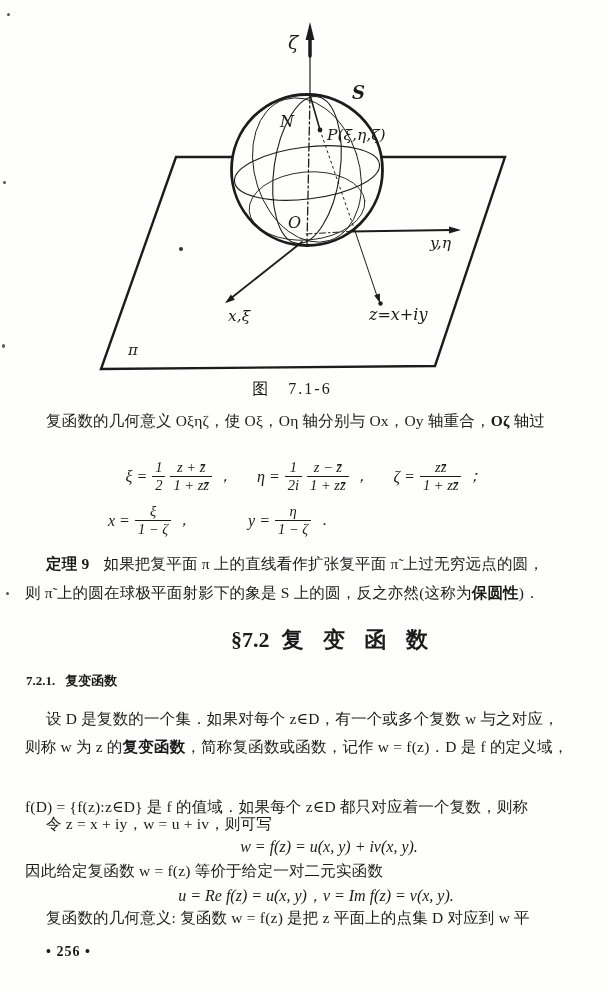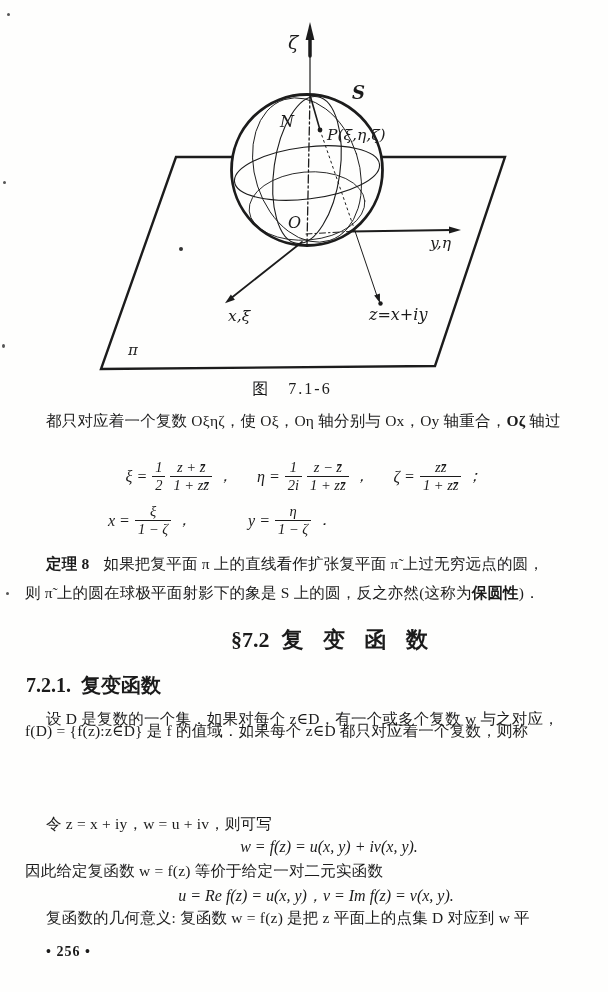--- a/index.html
+++ b/index.html
@@ -23,21 +23,21 @@
   .meq{display:inline-flex;align-items:center;gap:5px;}
   .frac{display:inline-flex;flex-direction:column;align-items:center;
     line-height:1.1;font-size:14.5px;}
   .frac .fn{padding:0 3px;}
   .frac .fd{border-top:1.3px solid #1b1b1b;padding:1px 3px 0 3px;}
   .eq{position:absolute;left:0;width:608px;text-align:center;font-size:16px;
     font-style:italic;white-space:nowrap;}
   .h2{position:absolute;top:625px;left:0;width:608px;text-align:center;
     font-weight:bold;font-size:22px;padding-left:29px;}
   .h2t{margin-left:12px;letter-spacing:7px;}
-  .h3{position:absolute;top:672px;left:26px;font-weight:bold;font-size:20px;}
+  .h3{position:absolute;top:672px;left:26px;font-weight:bold;font-size:13px;}
   .h3t{margin-left:10px;}
   .footer{position:absolute;top:944px;left:46px;font-size:14px;
     font-weight:bold;letter-spacing:1px;}
   .speck{position:absolute;background:#555;border-radius:50%;}
 </style>
 </head>
 <body>
 
 <div class="page">
 
@@ -91,21 +91,21 @@
     <text x="327" y="140" font-size="15.5" font-style="italic">P(ξ,η,ζ)</text>
     <text x="288" y="228" font-size="16" font-style="italic">O</text>
     <text x="430" y="248" font-size="15.5" font-style="italic">y,η</text>
     <text x="228" y="321" font-size="15.5" font-style="italic">x,ξ</text>
     <text x="369" y="320" font-size="16" font-style="italic">z=x+iy</text>
     <text x="128" y="355" font-size="15" font-style="italic">π</text>
   </svg>
 
   <div class="caption">图　7.1-6</div>
 
-  <div class="tl indent" style="top:411px"><span>都只对应着一个复数 Oξηζ，使 Oξ，Oη 轴分别与 Ox，Oy 轴重合，</span><b>Oζ</b><span> 轴过</span></div>
+  <div class="tl indent" style="top:411px"><span>复函数的几何意义 Oξηζ，使 Oξ，Oη 轴分别与 Ox，Oy 轴重合，</span><b>Oζ</b><span> 轴过</span></div>
 
   <div class="mrow mrow1">
     <span class="meq">
       <span>ξ =</span>
       <span class="frac">
           <span class="fn">1</span>
           <span class="fd">2</span>
         </span>
       <span class="frac">
           <span class="fn">z + z̄</span>
@@ -147,28 +147,29 @@
     <span class="meq">
       <span>y =</span>
       <span class="frac">
           <span class="fn">η</span>
           <span class="fd">1 − ζ</span>
         </span>
       <span>．</span>
     </span>
   </div>
 
-  <div class="tl indent" style="top:554px"><b>定理 8</b><span class="gap"></span><span>如果把复平面 π 上的直线看作扩张复平面 π̃ 上过无穷远点的圆，</span></div>
+  <div class="tl indent" style="top:554px"><b>定理 9</b><span class="gap"></span><span>如果把复平面 π 上的直线看作扩张复平面 π̃ 上过无穷远点的圆，</span></div>
   <div class="tl" style="top:583px"><span>则 π̃ 上的圆在球极平面射影下的象是 S 上的圆，反之亦然(这称为</span><b>保圆性</b><span>)．</span></div>
 
   <div class="h2"><span>§7.2</span><span class="h2t">复 变 函 数</span></div>
   <div class="h3"><span>7.2.1.</span><span class="h3t">复变函数</span></div>
 
   <div class="tl indent" style="top:709px">设 D 是复数的一个集．如果对每个 z∈D，有一个或多个复数 w 与之对应，</div>
-  <div class="tl" style="top:721px">f(D) = {f(z):z∈D} 是 f 的值域．如果每个 z∈D 都只对应着一个复数，则称</div>
+  <div class="tl" style="top:737px"><span>则称 w 为 z 的</span><b>复变函数</b><span>，简称复函数或函数，记作 w = f(z)．D 是 f 的定义域，</span></div>
+  <div class="tl" style="top:797px">f(D) = {f(z):z∈D} 是 f 的值域．如果每个 z∈D 都只对应着一个复数，则称</div>
 
   <div class="tl indent" style="top:814px">令 z = x + iy，w = u + iv，则可写</div>
   <div class="eq" style="top:838px;transform:translateX(25px)">w = f(z) = u(x, y) + iv(x, y).</div>
   <div class="tl" style="top:861px">因此给定复函数 w = f(z) 等价于给定一对二元实函数</div>
   <div class="eq" style="top:886px;transform:translateX(12px)">u = Re f(z) = u(x, y)，v = Im f(z) = v(x, y).</div>
   <div class="tl indent" style="top:908px">复函数的几何意义: 复函数 w = f(z) 是把 z 平面上的点集 D 对应到 w 平</div>
 
   <div class="footer">• 256 •</div>
 
   <div class="speck" style="left:7px;top:13px;width:3px;height:3px"></div>

